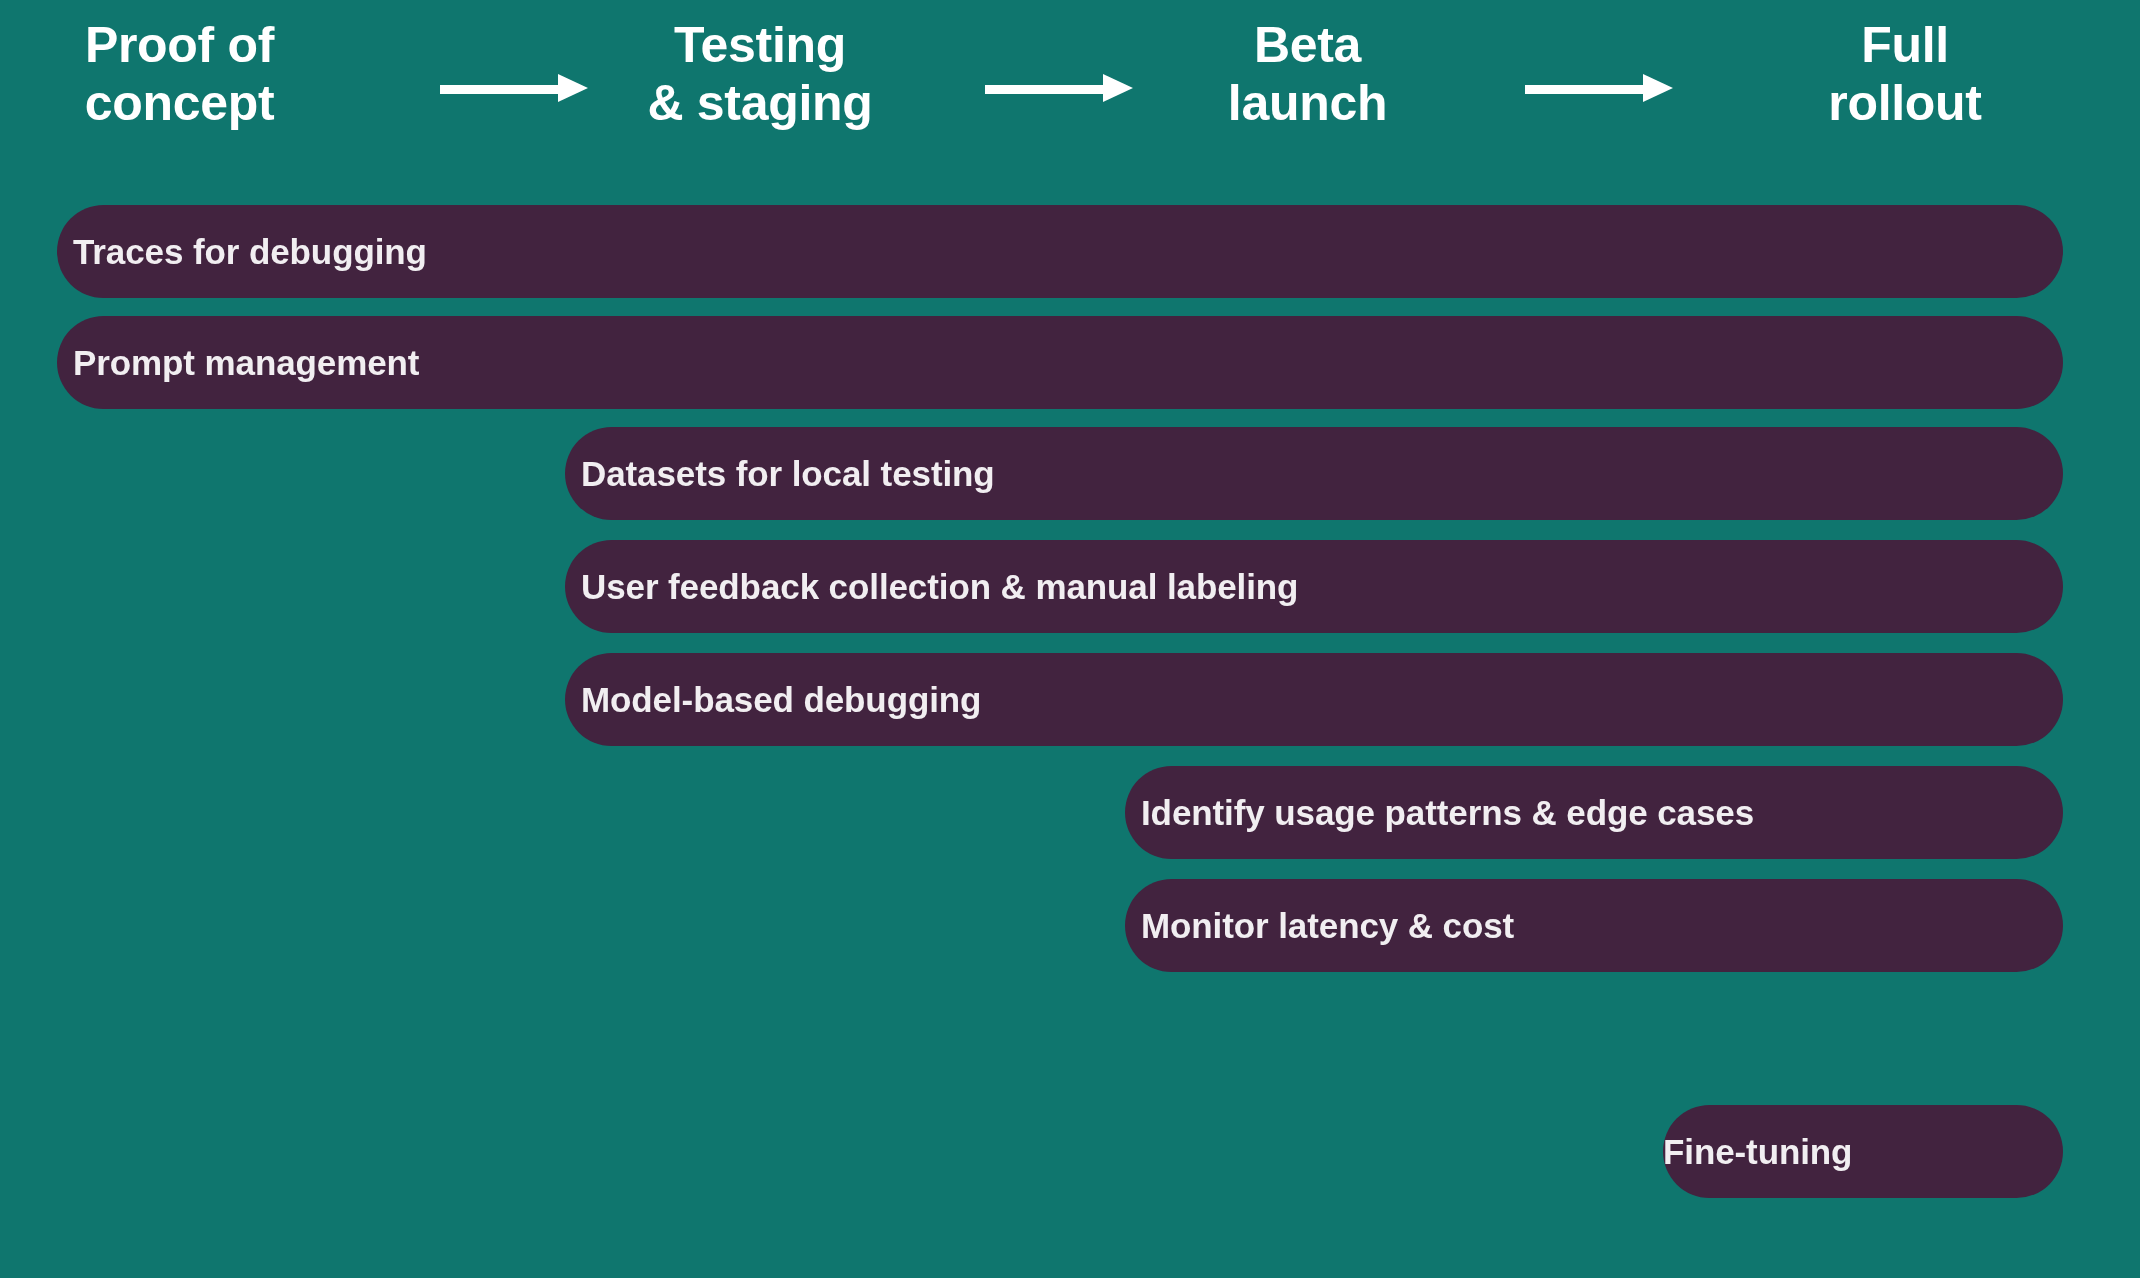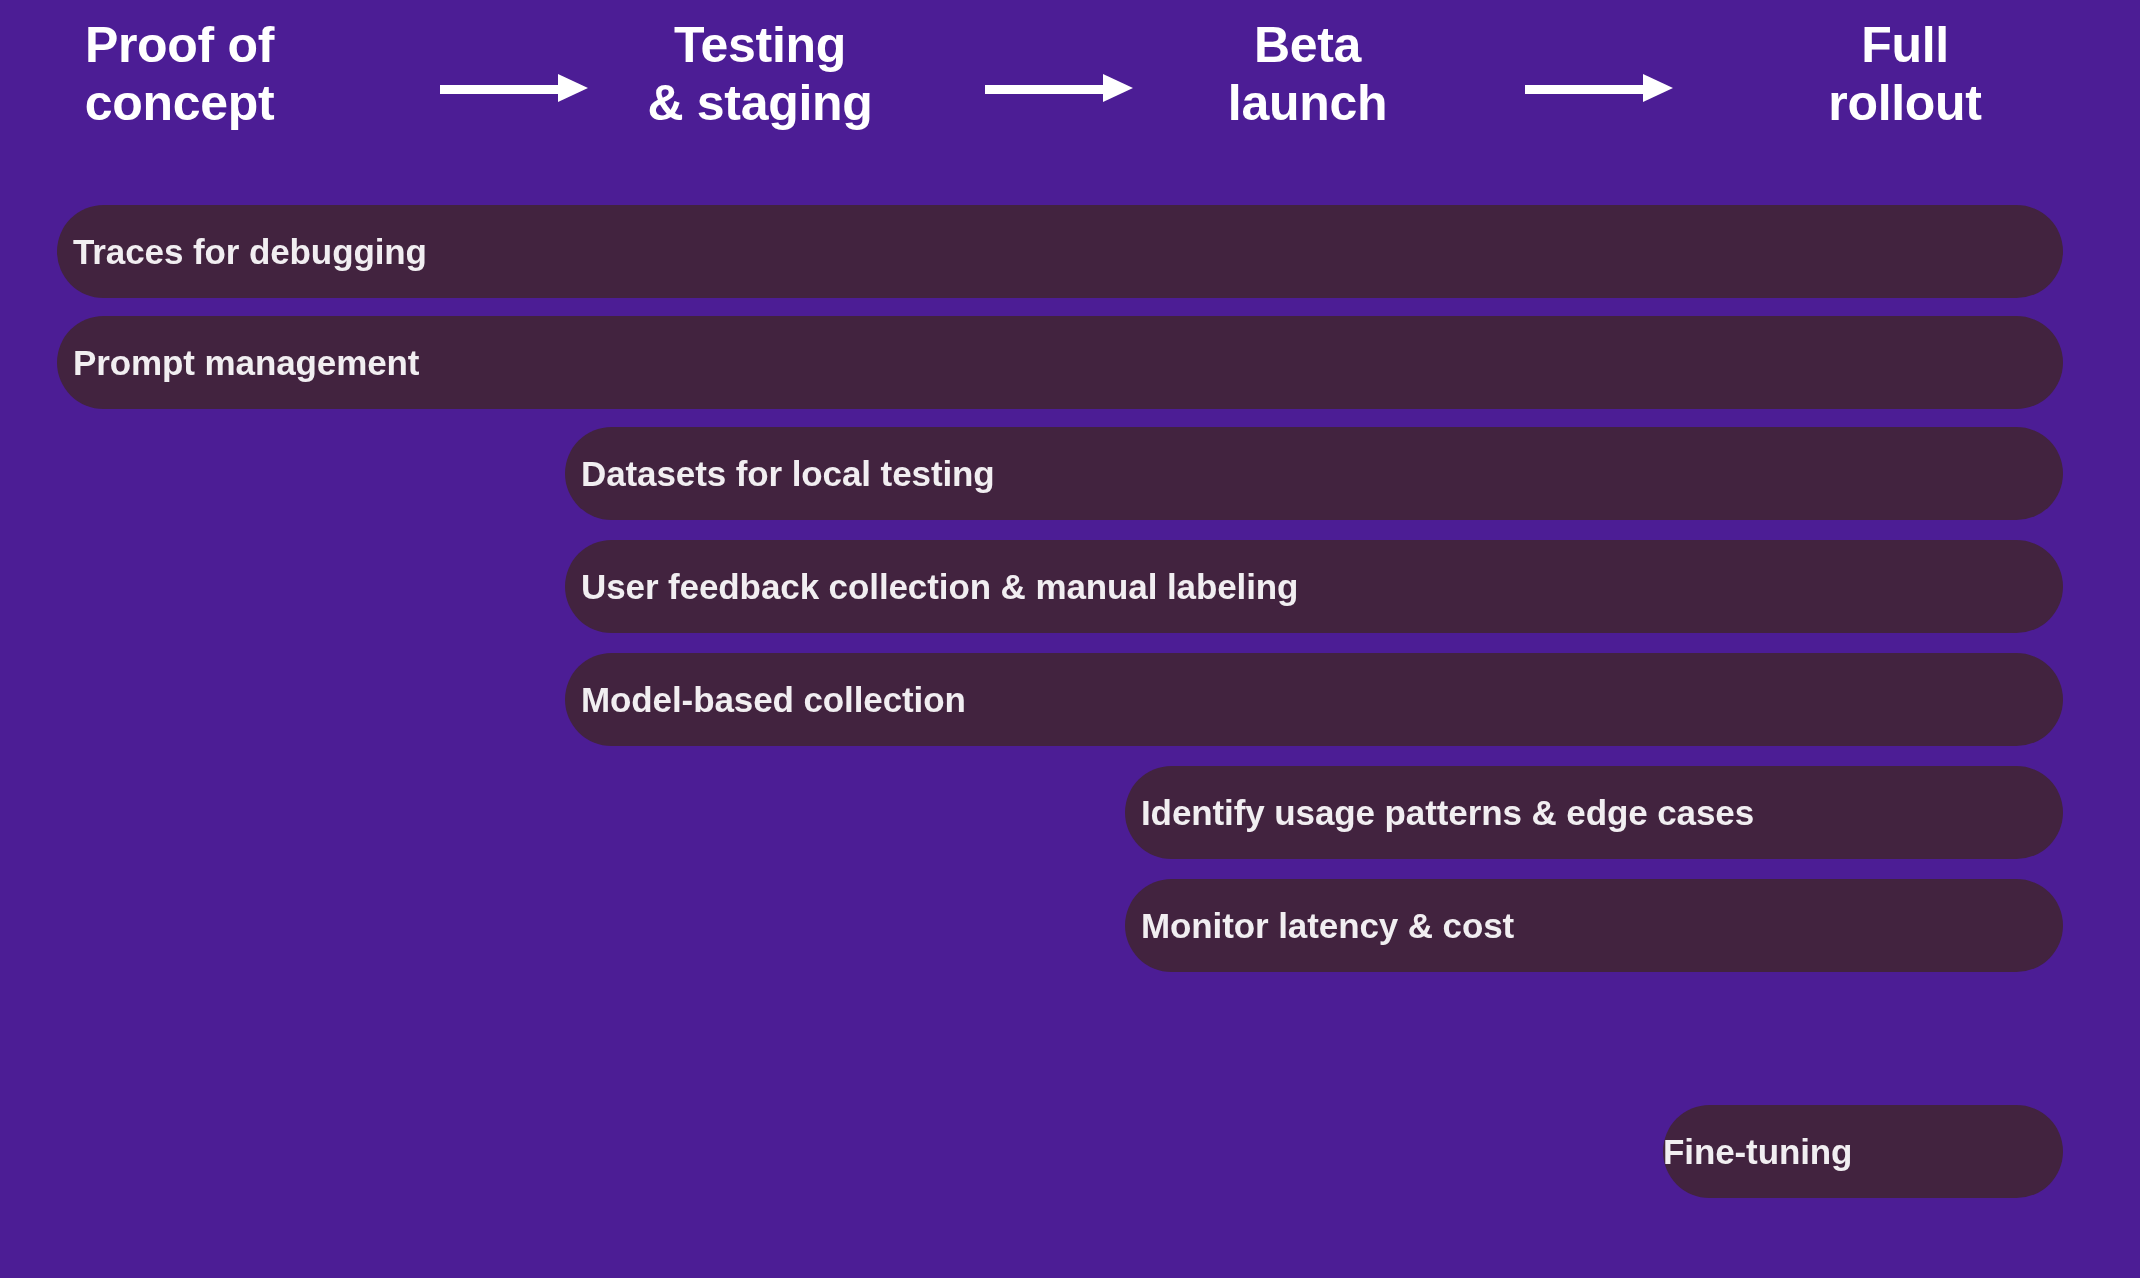--- a/index.html
+++ b/index.html
@@ -10,21 +10,21 @@
   }
   body {
     font-family: "Liberation Sans", sans-serif;
     -webkit-font-smoothing: antialiased;
   }
 
   #stage-diagram {
     position: relative;
     width: 2140px;
     height: 1278px;
-    background: #4c1d95;
+    background: #0f766e;
     overflow: hidden;
   }
 
   
   .stage-header {
     position: absolute;
     top: 0;
     left: 0;
     width: 2140px;
     height: 190px;
@@ -148,21 +148,21 @@
 
     <div class="capability-bar start-left" style="left:565px; width:1498px; top:427px;">
       <span class="bar-label">Datasets for local testing</span>
     </div>
 
     <div class="capability-bar start-left" style="left:565px; width:1498px; top:540px;">
       <span class="bar-label">User feedback collection &amp; manual labeling</span>
     </div>
 
     <div class="capability-bar start-left" style="left:565px; width:1498px; top:653px;">
-      <span class="bar-label">Model-based collection</span>
+      <span class="bar-label">Model-based debugging</span>
     </div>
 
     <div class="capability-bar start-left" style="left:1125px; width:938px; top:766px;">
       <span class="bar-label">Identify usage patterns &amp; edge cases</span>
     </div>
 
     <div class="capability-bar start-left" style="left:1125px; width:938px; top:879px;">
       <span class="bar-label">Monitor latency &amp; cost</span>
     </div>
 

